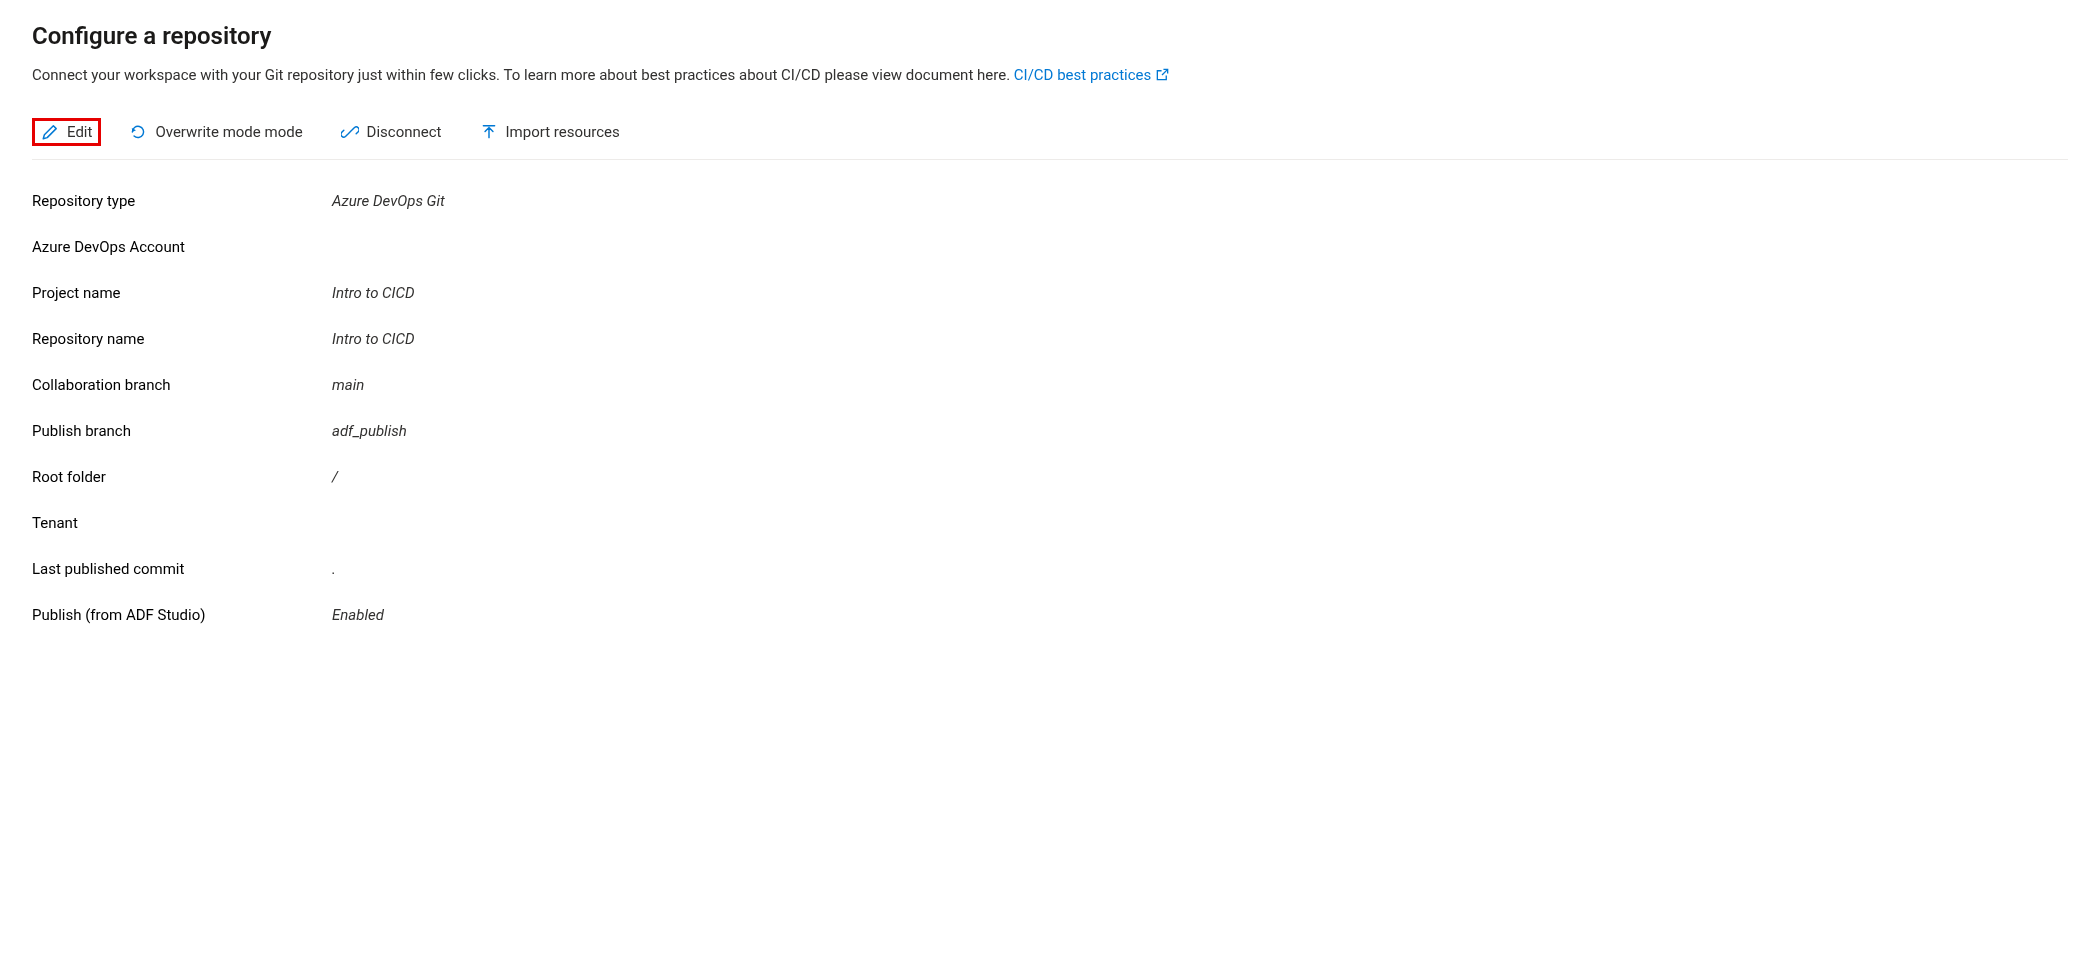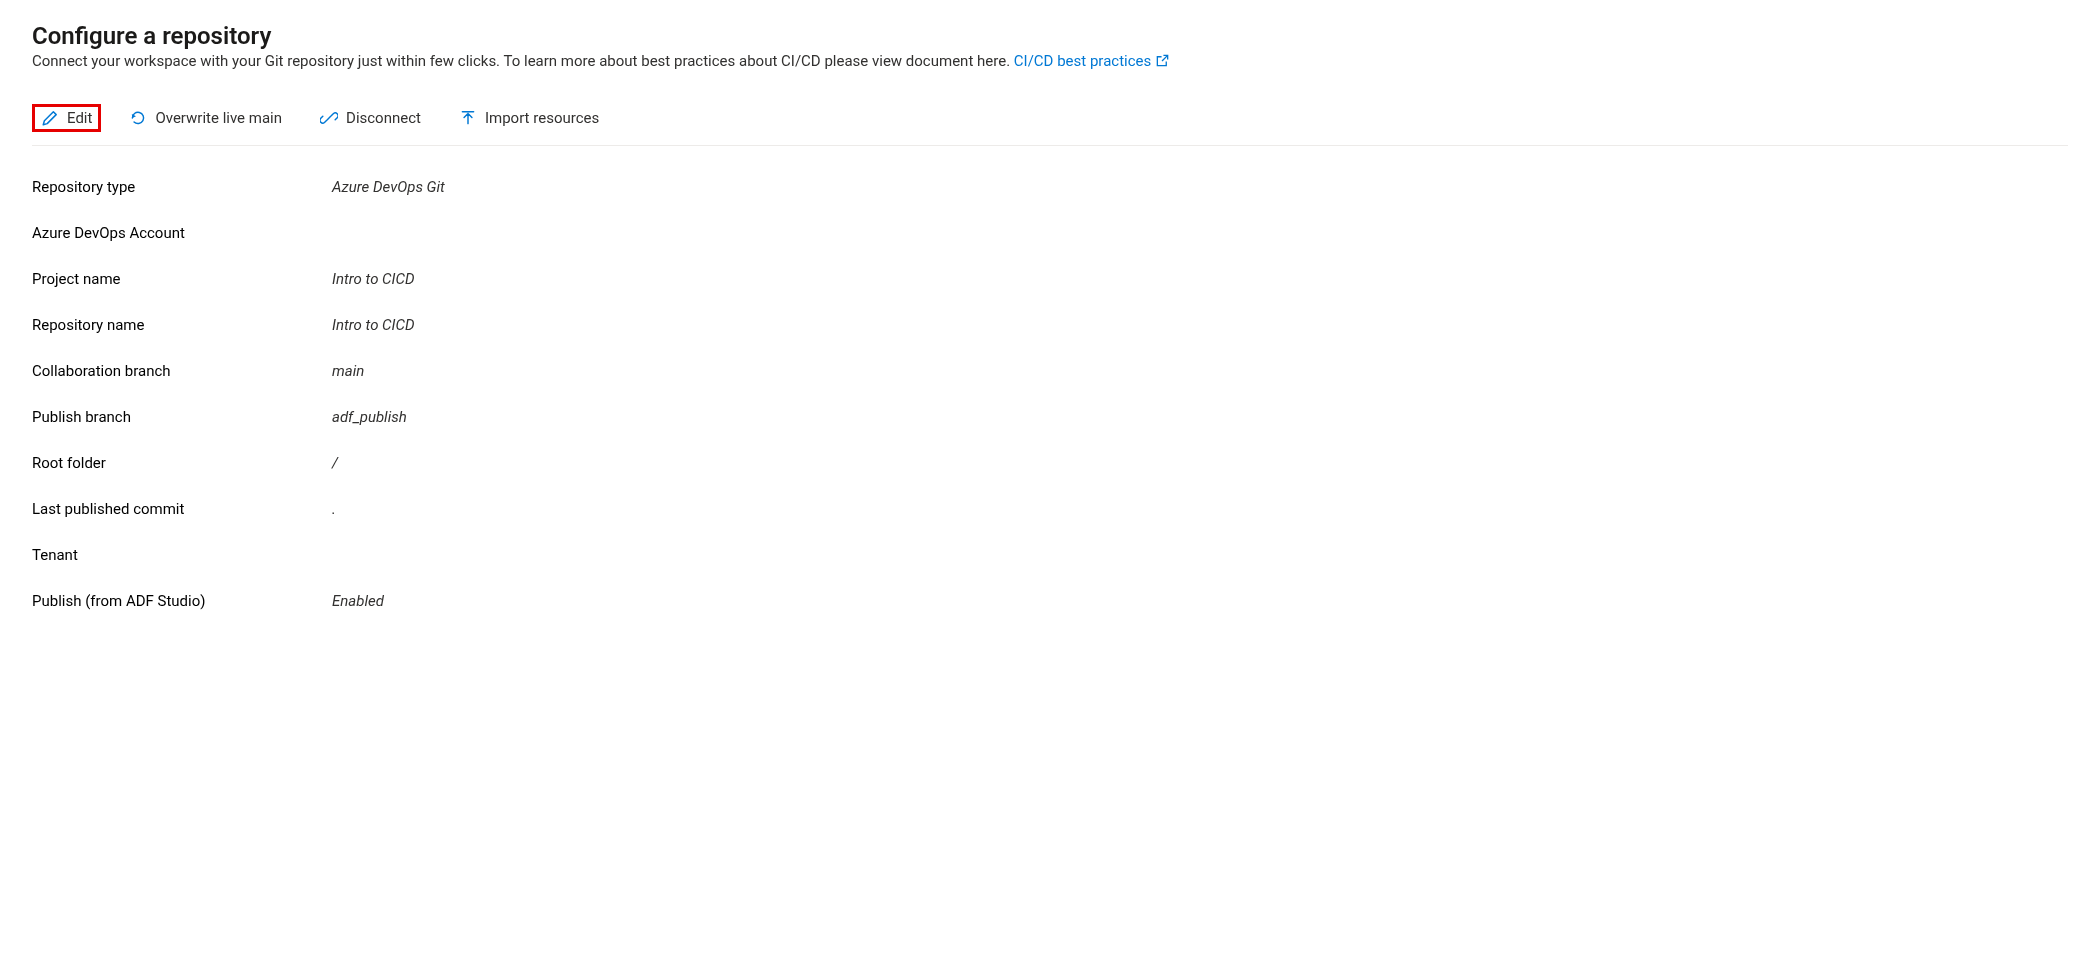--- a/index.html
+++ b/index.html
@@ -7,21 +7,21 @@
       font-family: "Segoe UI", -apple-system, BlinkMacSystemFont, Roboto, "Helvetica Neue", sans-serif;
       background: #ffffff;
       color: #323130;
       padding: 22px 32px;
       font-size: 14px;
     }
     .page-title {
       font-size: 24px;
       font-weight: 600;
       color: #1b1a19;
-      margin-bottom: 0;
+      margin-bottom: 14px;
     }
     .description {
       font-size: 15px;
       color: #323130;
       margin-bottom: 30px;
       line-height: 1.5;
     }
     .description a {
       color: #0078d4;
       text-decoration: none;
@@ -108,21 +108,21 @@
     <span>Edit</span>
   </span>
 
   <button class="toolbar-btn">
     <span class="icon">
       <svg width="18" height="18" viewBox="0 0 16 16">
         <path fill="none" stroke="currentColor" stroke-width="1.3" stroke-linecap="round" d="M3 8a5 5 0 1 1 1.5 3.5"></path>
         <path fill="currentColor" d="M2.5 4.5L3 8l3.2-1.6z"></path>
       </svg>
     </span>
-    <span>Overwrite live main</span>
+    <span>Overwrite mode mode</span>
   </button>
 
   <button class="toolbar-btn">
     <span class="icon">
       <svg width="18" height="18" viewBox="0 0 16 16">
         <path fill="none" stroke="currentColor" stroke-width="1.3" stroke-linecap="round" d="M6 10l-2 2a2.5 2.5 0 0 1-3.5-3.5l2-2M10 6l2-2a2.5 2.5 0 0 1 3.5 3.5l-2 2M6.5 9.5l3-3"></path>
       </svg>
     </span>
     <span>Disconnect</span>
   </button>
@@ -160,24 +160,24 @@
   </div>
   <div class="detail-row">
     <div class="detail-label">Publish branch</div>
     <div class="detail-value">adf_publish</div>
   </div>
   <div class="detail-row">
     <div class="detail-label">Root folder</div>
     <div class="detail-value">/</div>
   </div>
   <div class="detail-row">
+    <div class="detail-label">Tenant</div>
+    <div class="detail-value"></div>
+  </div>
+  <div class="detail-row">
     <div class="detail-label">Last published commit</div>
     <div class="detail-value">.</div>
-  </div>
-  <div class="detail-row">
-    <div class="detail-label">Tenant</div>
-    <div class="detail-value"></div>
   </div>
   <div class="detail-row">
     <div class="detail-label">Publish (from ADF Studio)</div>
     <div class="detail-value">Enabled</div>
   </div>
 </div>
 
 </body></html>

